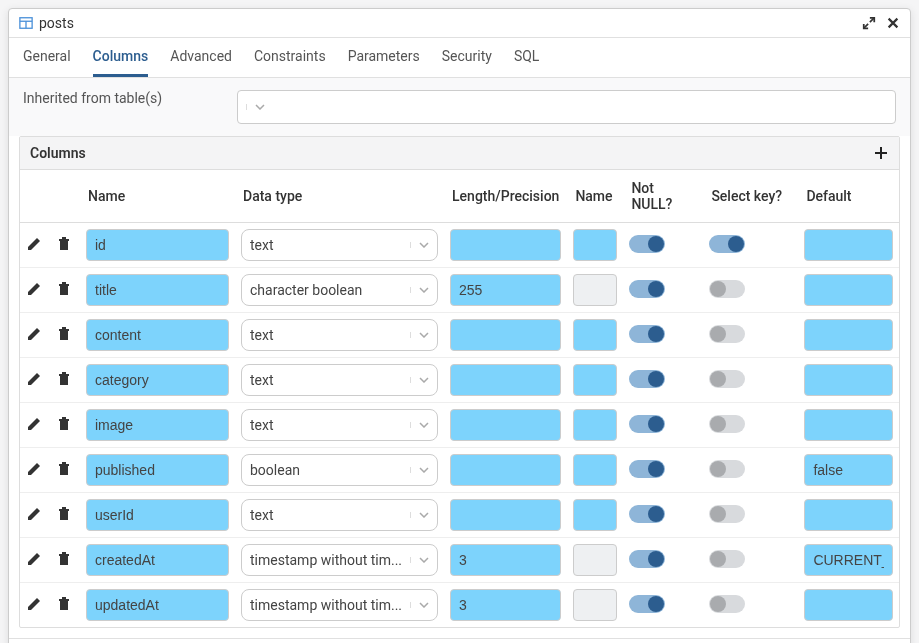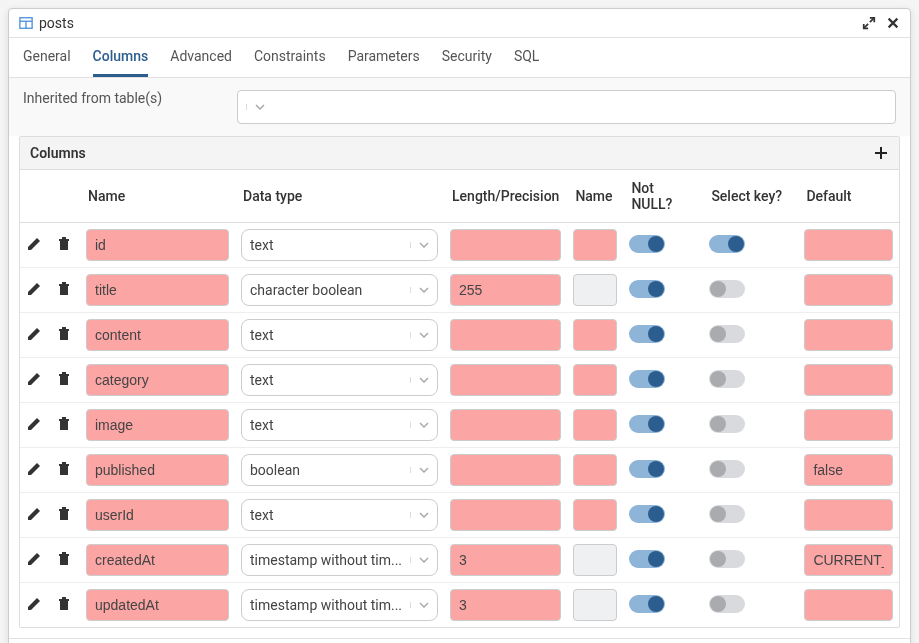--- a/index.html
+++ b/index.html
@@ -146,21 +146,21 @@
       color: #333;
     }
     .text-input {
       width: 100%;
       border: 1px solid #ccc;
       border-radius: 4px;
       height: 32px;
       padding: 0 8px;
       font-size: 14px;
       color: #444;
-      background: #fca5a5;
+      background: #7dd3fc;
     }
     .text-input.disabled {
       background: #eef0f2;
       color: #999;
     }
     .select-input {
       width: 100%;
       border: 1px solid #ccc;
       border-radius: 8px;
       height: 32px;

